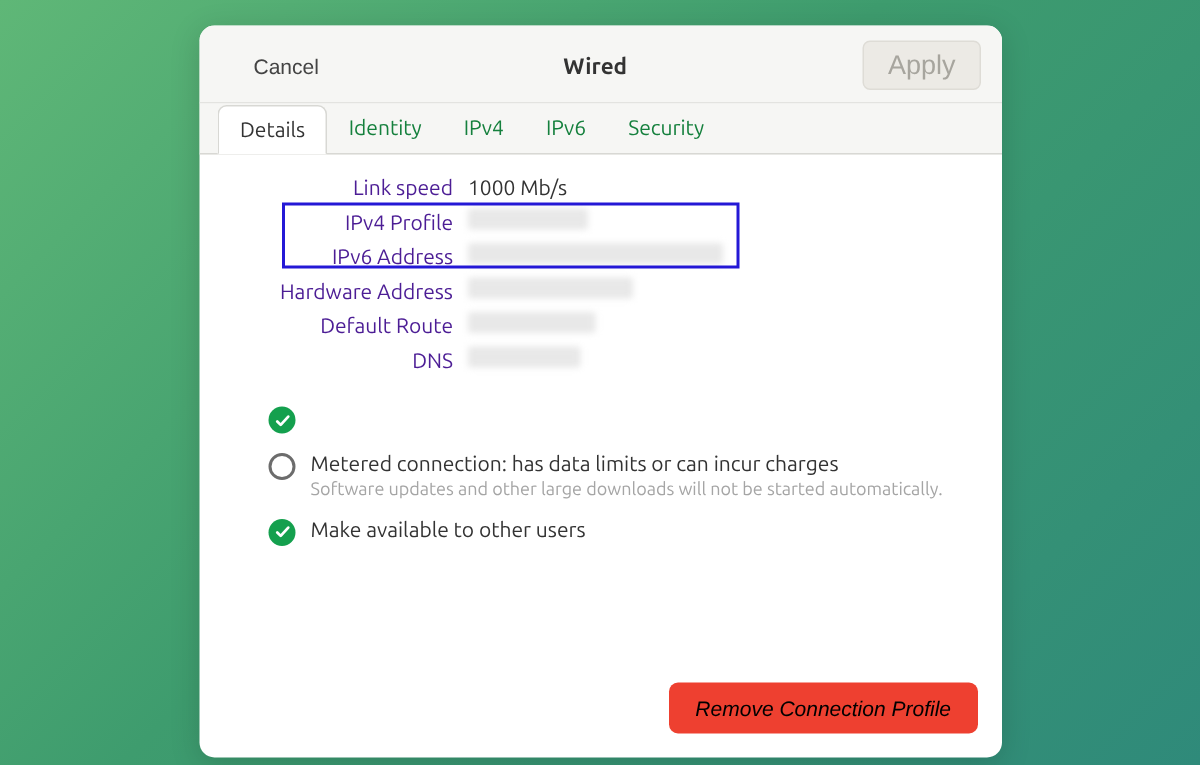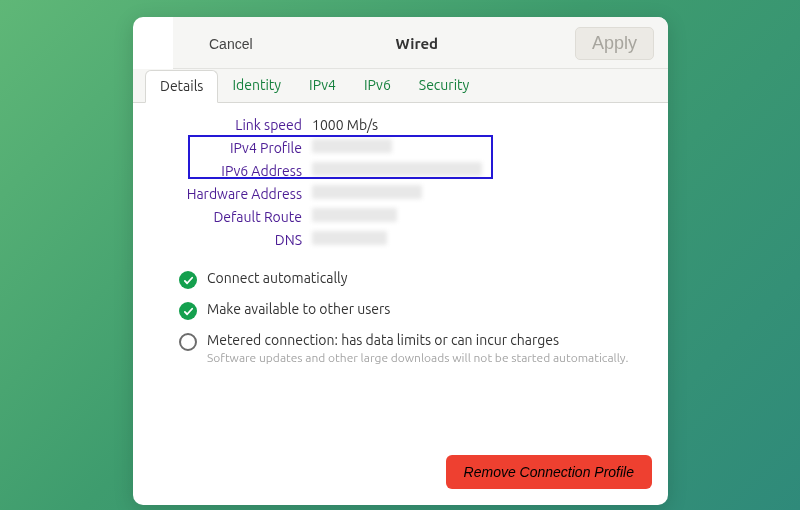--- a/index.html
+++ b/index.html
@@ -24,21 +24,20 @@
     flex-direction: column;
     overflow: hidden;
   }
   .header {
     display: flex;
     align-items: center;
     justify-content: space-between;
     padding: 10px 14px 8px 30px;
     background: #f6f6f4;
     border-bottom: 1px solid #e3e3e0;
-    margin-left: 40px;
   }
   .header-left, .header-right { flex: 0 0 auto; }
   .header-title {
     flex: 1;
     text-align: center;
     font-weight: 600;
     font-size: 15px;
     color: #333;
   }
   .btn-cancel {
@@ -224,40 +223,39 @@
     <div class="highlight-box" style="left:55px; top:32px; width:305px; height:44px;"></div>
 
     <div class="options">
 
       <div class="option-row">
         <span class="check-icon">
           <svg viewBox="0 0 24 24" fill="none" stroke="#fff" stroke-width="4" stroke-linecap="round" stroke-linejoin="round">
               <polyline points="4 13 9 18 20 6"></polyline>
             </svg>
         </span>
-        <span class="option-label">Connect automatically</span>
+      </div>
+
+      <div class="option-row">
+        <span class="radio-icon"></span>
+        <span>
+          <div class="option-label">Metered connection: has data limits or can incur charges</div>
+          <div class="option-sub">Software updates and other large downloads will not be started automatically.</div>
+        </span>
       </div>
 
       <div class="option-row">
         <span class="check-icon">
           <svg viewBox="0 0 24 24" fill="none" stroke="#fff" stroke-width="4" stroke-linecap="round" stroke-linejoin="round">
               <polyline points="4 13 9 18 20 6"></polyline>
             </svg>
         </span>
         <span class="option-label">Make available to other users</span>
       </div>
 
-      <div class="option-row">
-        <span class="radio-icon"></span>
-        <span>
-          <div class="option-label">Metered connection: has data limits or can incur charges</div>
-          <div class="option-sub">Software updates and other large downloads will not be started automatically.</div>
-        </span>
-      </div>
-
     </div>
 
   </div>
 
   <div class="footer">
     <button class="btn-remove">Remove Connection Profile</button>
   </div>
 
 </div>
 

